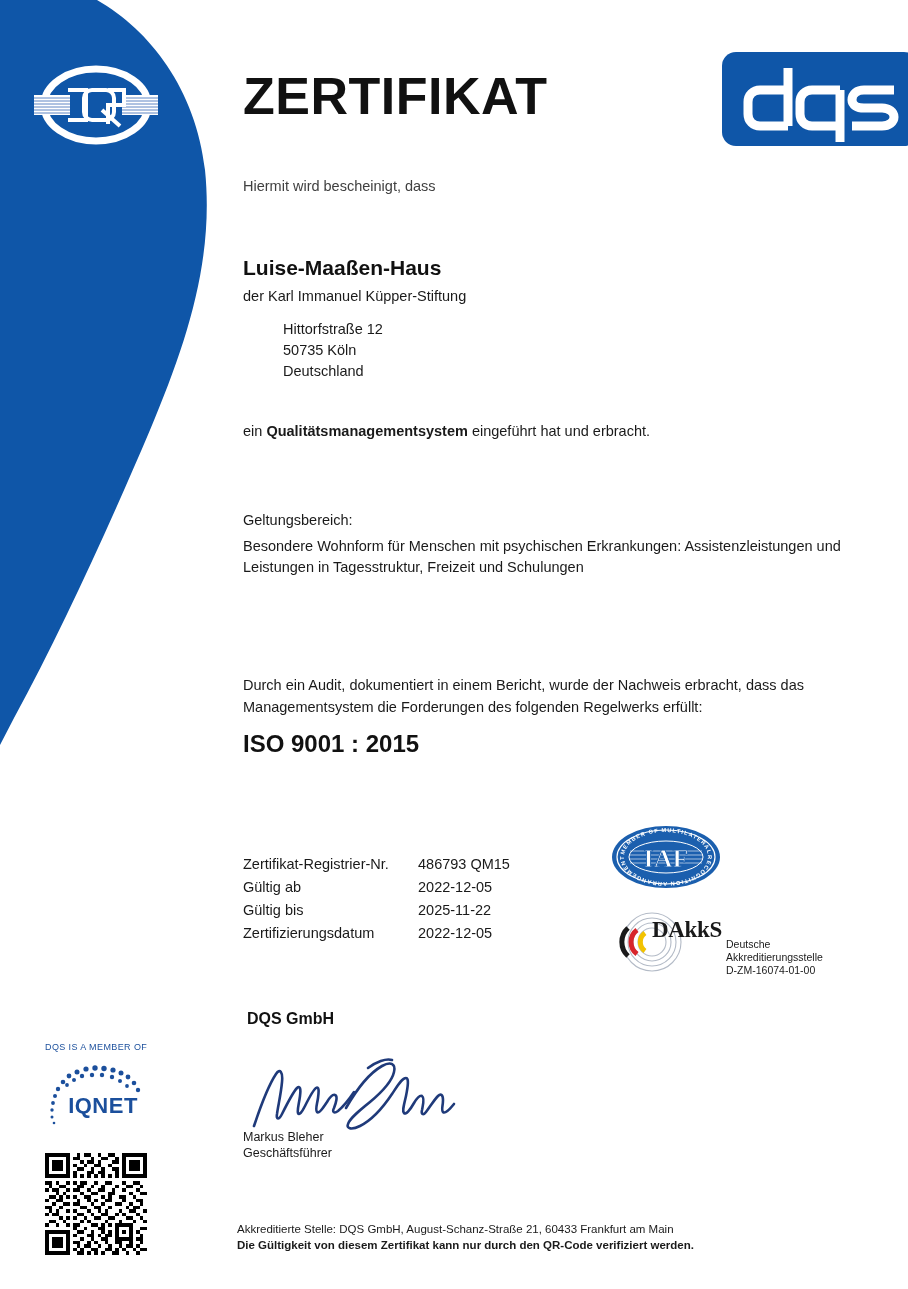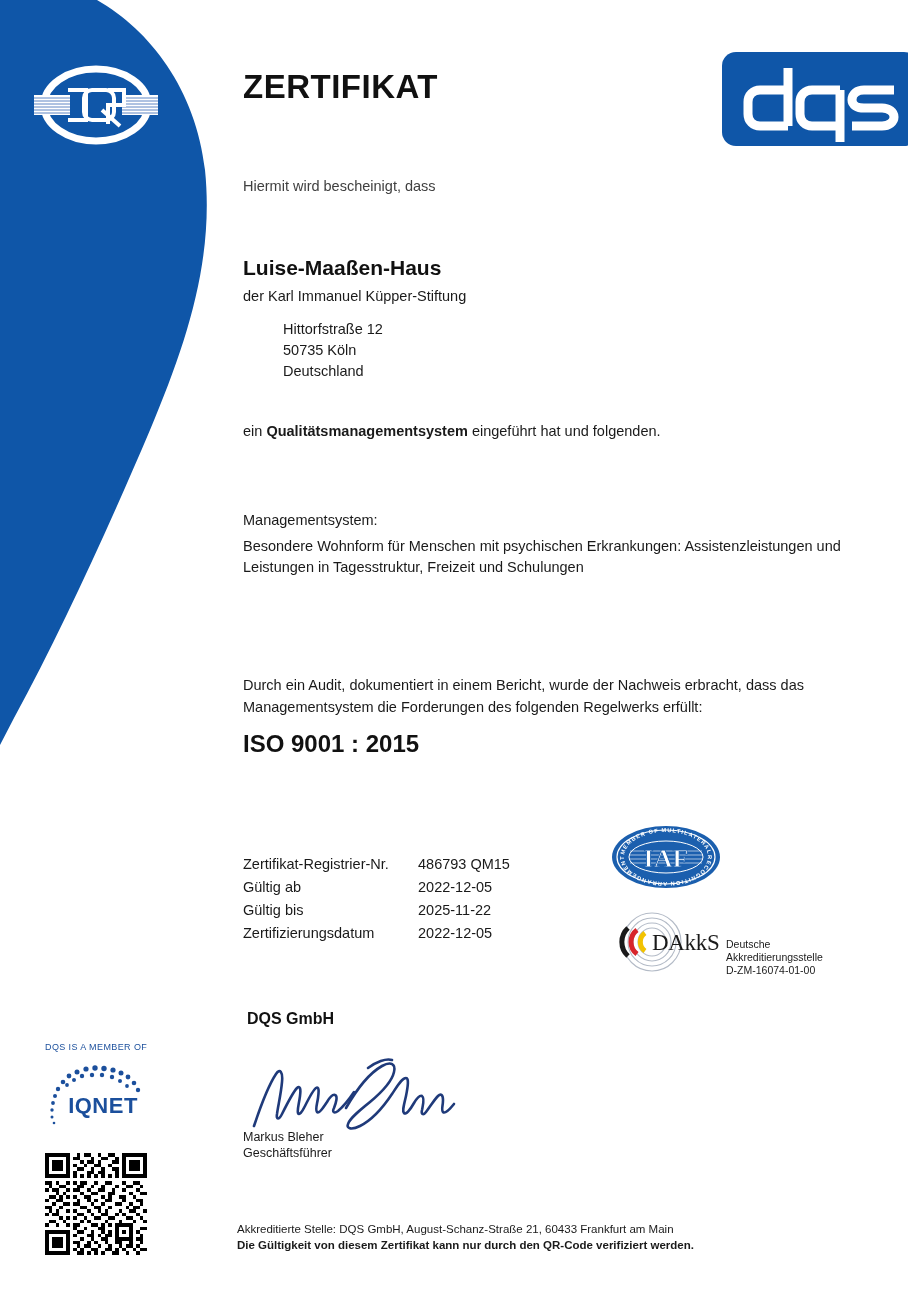--- a/index.html
+++ b/index.html
@@ -49,21 +49,21 @@
   }
   #dqs-logo svg { display: block; }
 
   
   .col {
     position: absolute;
     left: 243px;
   }
   #cert-title {
     top: 70px;
-    font-size: 33px;
+    font-size: 52px;
     font-weight: bold;
     letter-spacing: 0.5px;
     color: #111111;
     line-height: 1;
   }
   #intro-line {
     top: 178px;
     font-size: 14.5px;
     color: #404040;
     text-align: center;
@@ -148,24 +148,24 @@
   #dakks-seal {
     position: absolute;
     left: 612px;
     top: 912px;
     width: 190px;
     height: 72px;
   }
   #dakks-wordmark {
     position: absolute;
     left: 40px;
-    top: 18px;
+    top: 5px;
     font-family: "Liberation Serif", serif;
     font-size: 23px;
-    font-weight: normal;
+    font-weight: bold;
     color: #1a1a1a;
     letter-spacing: -0.3px;
   }
   #dakks-lines {
     position: absolute;
     left: 74px;
     top: 26px;
     font-size: 10.5px;
     color: #1a1a1a;
     line-height: 13px;
@@ -289,23 +289,23 @@
   <div class="col" id="cert-title">ZERTIFIKAT</div>
   <div class="col" id="intro-line">Hiermit wird bescheinigt, dass</div>
   <div class="col" id="org-name">Luise-Maaßen-Haus</div>
   <div class="col" id="org-sub">der Karl Immanuel Küpper-Stiftung</div>
   <div class="col" id="addr">
     <div>Hittorfstraße 12</div>
     <div>50735 Köln</div>
     <div>Deutschland</div>
   </div>
 
-  <div class="col" id="system-line"><span>ein </span><b>Qualitätsmanagementsystem</b><span> eingeführt hat und folgenden.</span></div>
-
-  <div class="col" id="scope-label">Managementsystem:</div>
+  <div class="col" id="system-line"><span>ein </span><b>Qualitätsmanagementsystem</b><span> eingeführt hat und erbracht.</span></div>
+
+  <div class="col" id="scope-label">Geltungsbereich:</div>
   <div class="col" id="scope-text">Besondere Wohnform für Menschen mit psychischen Erkrankungen:  Assistenzleistungen und Leistungen in Tagesstruktur, Freizeit und Schulungen</div>
 
   <div class="col" id="audit-text">Durch ein Audit, dokumentiert in einem Bericht, wurde der Nachweis erbracht, dass das Managementsystem die Forderungen des folgenden Regelwerks erfüllt:</div>
   <div class="col" id="standard">ISO 9001 : 2015</div>
 
   <table id="details">
     <tbody>
       <tr>
         <td class="k">Zertifikat-Registrier-Nr.</td>
         <td class="v">486793 QM15</td>

